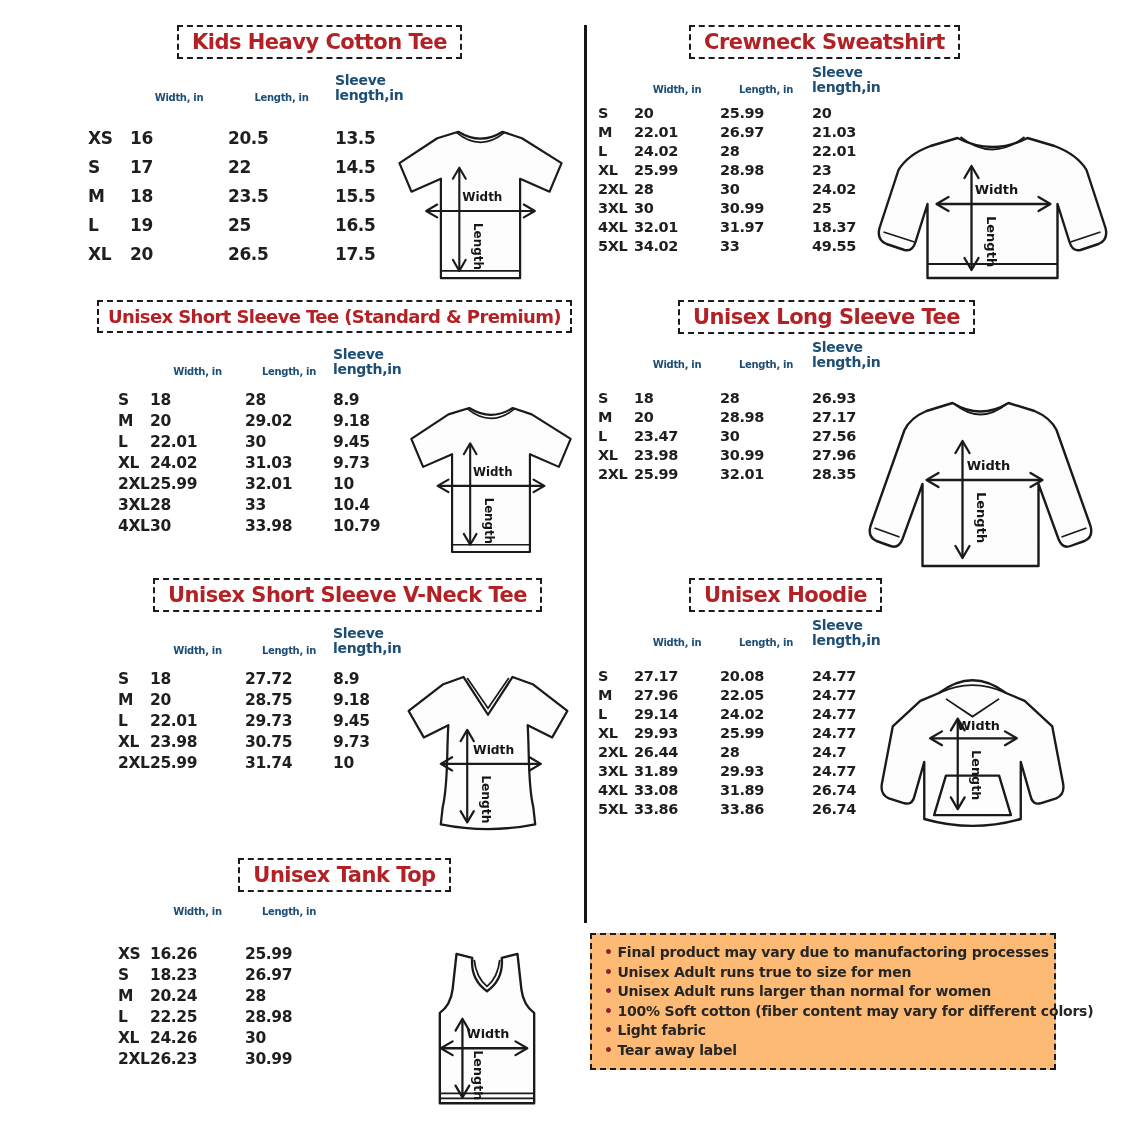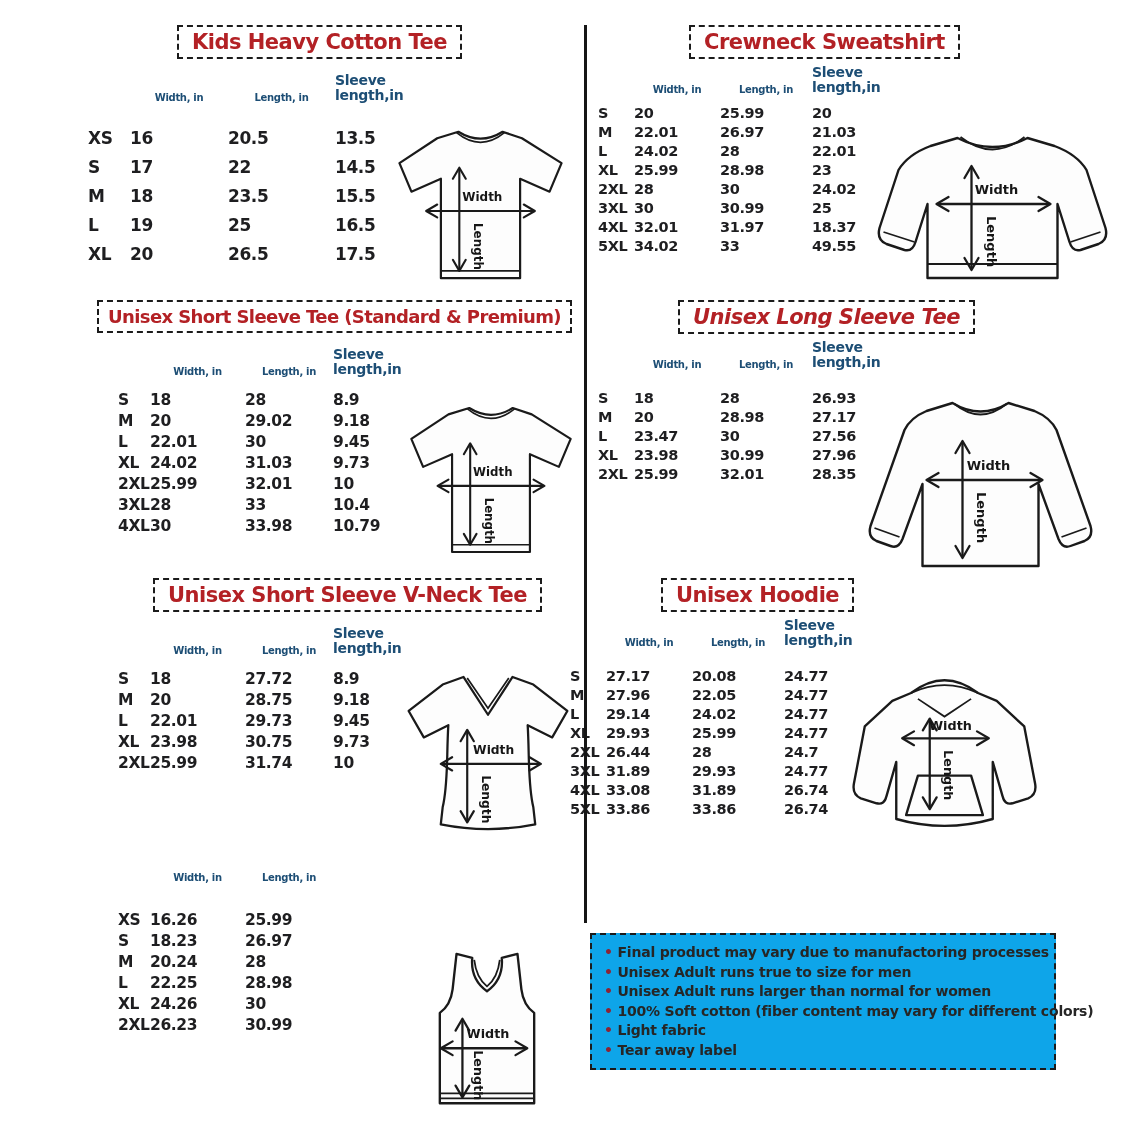--- a/index.html
+++ b/index.html
@@ -49,22 +49,22 @@
   
   .rt .size-table { margin:6px 0 0 6px; font-size:14.5px; }
   .rt col.c-size{width:36px} .rt col.c-w{width:86px}
   .rt col.c-l{width:92px} .rt col.c-s{width:76px}
   .rt tbody td { height:19px; }
   #panel-crewneck { left:592px; top:25px; width:545px; }
   #panel-crewneck thead th { padding-bottom:8px; }
   #panel-crewneck .title-box { left:-40px; }
   #panel-longsleeve { left:592px; top:300px; width:545px; }
   #panel-longsleeve thead th { padding-bottom:18px; }
-  #panel-longsleeve .title-box { left:-38px;font-style:italic; }
-  #panel-hoodie { left:564px; top:578px; width:545px; }
+  #panel-longsleeve .title-box { left:-38px; }
+  #panel-hoodie { left:592px; top:578px; width:545px; }
   #panel-hoodie thead th { padding-bottom:18px; }
   #panel-hoodie .title-box { left:-79px; }
 
   
   .lt .size-table { margin:14px 0 0 33px; font-size:15.5px; }
   .lt col.c-size{width:32px} .lt col.c-w{width:95px}
   .lt col.c-l{width:88px} .lt col.c-s{width:70px}
   .lt tbody td { height:21px; }
   #panel-stdtee { left:85px; top:300px; width:499px; }
   #panel-stdtee thead th { padding-bottom:12px; }
@@ -82,21 +82,21 @@
   #g-stdtee { left:320px; top:95px; }
   #g-longsleeve { left:268px; top:88px; }
   #g-vneck { left:318px; top:85px; }
   #g-hoodie { left:285px; top:80px; }
   #g-tank { left:338px; top:90px; }
 
   .divider { position:absolute; left:584px; top:25px; width:3px; height:898px; background:#161616; }
 
   .notes {
     position:absolute; left:590px; top:933px; width:466px; box-sizing:border-box;
-    border:2px dashed #1b1b1b; padding:8px 10px 8px 12px; background:#0ea5e9;
+    border:2px dashed #1b1b1b; padding:8px 10px 8px 12px; background:#fdba74;
   }
   .notes ul { margin:0; padding:0; list-style:none; }
   .notes li {
     font-size:14px; font-weight:bold; line-height:19.5px; color:#262626;
     letter-spacing:-0.2px; white-space:nowrap;
   }
   .notes li::before { content:"• "; color:var(--maroon); }
 </style>
 </head>
 <body>
@@ -590,20 +590,23 @@
       <path class="arrow" d="M82,62 L82,150"></path>
       <path class="arrow" d="M75,72 L82,60 L89,72"></path>
       <path class="arrow" d="M75,140 L82,152 L89,140"></path>
     </g>
     <text x="103" y="72" text-anchor="middle">Width</text>
     <text x="96" y="92" transform="rotate(90 96,92)" text-anchor="start">Length</text>
   </svg>
 </section>
 
 <section class="panel lt" id="panel-tank">
+  <div class="panel-head">
+    <div class="title-box"><span>Unisex Tank Top</span></div>
+  </div>
   <table class="size-table">
     <colgroup>
         <col class="c-size">
         <col class="c-w">
         <col class="c-l">
       </colgroup>
     <thead>
         <tr>
       <th></th>
       <th>Width, in</th>

